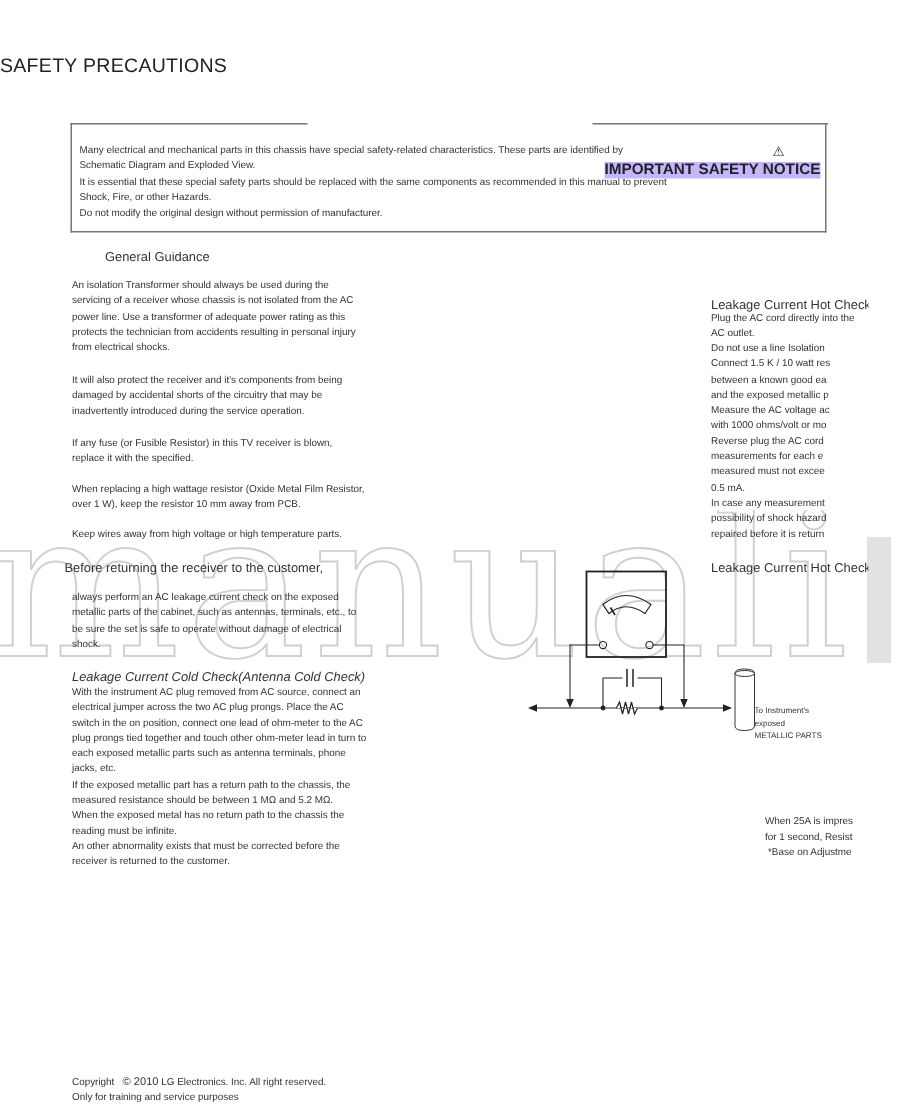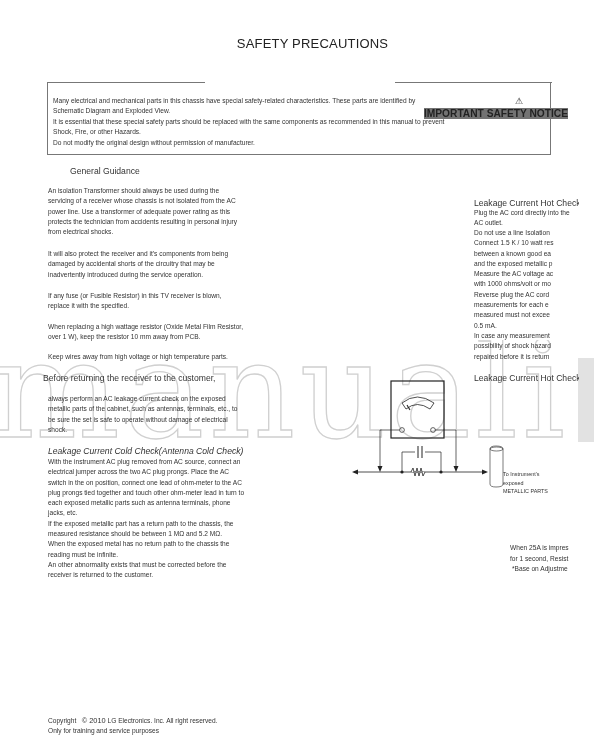--- a/index.html
+++ b/index.html
@@ -3,39 +3,39 @@
   <meta charset="utf-8">
   <style>
     html, body { margin: 0; padding: 0; }
     body {
       width: 600px; height: 744px; position: relative; overflow: hidden;
       background: #ffffff; color: #333333;
       font-family: "Liberation Sans", sans-serif;
     }
     .abs { position: absolute; }
     .title {
-      left: 0; width: 575px; top: 36px; text-align: center;
-      font-size: 13px; color: #222; letter-spacing: 0.2px; padding-left: 25px;
+      left: 0; width: 575px; top: 36px; text-align: left;
+      font-size: 13px; color: #222; letter-spacing: 0.2px;
     }
     .notice-box {
       left: 47px; top: 82px; width: 504px; height: 73px;
       border-left: 1px solid #777; border-right: 1px solid #777; border-bottom: 1px solid #777;
       box-sizing: border-box;
     }
     .box-top-left { left: 47px; top: 82px; width: 158px; height: 0; border-top: 1px solid #777; }
     .box-top-right { left: 395px; top: 82px; width: 157px; height: 0; border-top: 1px solid #777; }
     .notice-text {
       left: 53px; top: 96px; width: 460px;
       font-size: 6.6px; line-height: 10.4px; color: #333;
     }
     .notice-text div { white-space: nowrap; }
     .warn-icon { left: 515px; top: 96px; font-size: 9px; color: #222; }
     .notice-title {
-      left: 424px; top: 108px; font-size: 10.2px; font-weight: bold; color: #222; white-space: nowrap;
-      background: #737373;
+      left: 403px; top: 108px; font-size: 10.2px; font-weight: bold; color: #222; white-space: nowrap;
+      background: #c4b5fd;
     }
     .h2 { font-size: 8.6px; color: #333; white-space: nowrap; }
     .para { font-size: 6.6px; line-height: 10.3px; color: #333; }
     .para div { white-space: nowrap; }
     .right-col { left: 474px; width: 105px; overflow: hidden; }
     .footer { font-size: 6.6px; line-height: 10px; color: #333; white-space: nowrap; }
     .footer .yr { font-size: 7.4px; }
     .watermark { left: 0; top: 340px; width: 600px; height: 110px; pointer-events: none; }
     .diagram { left: 345px; top: 375px; width: 225px; height: 125px; }
     .diag-label { font-size: 5.4px; line-height: 8.6px; color: #333; white-space: nowrap; }

